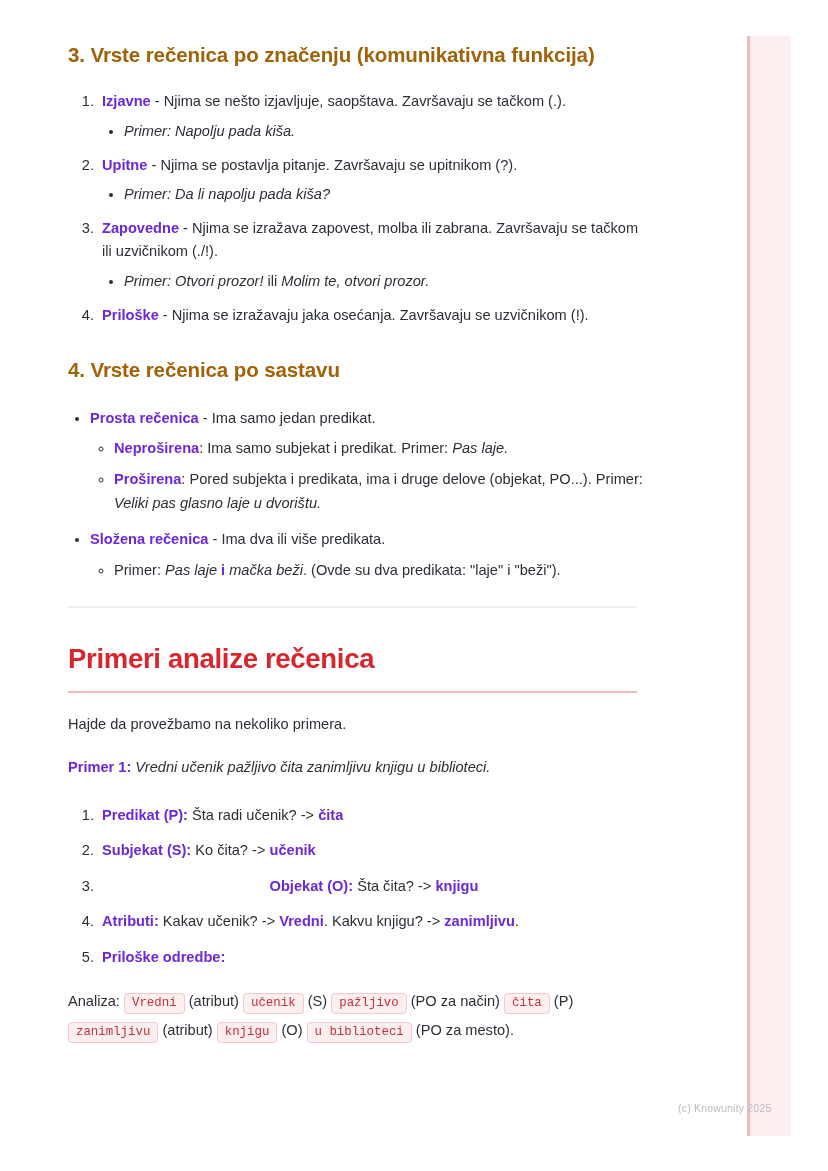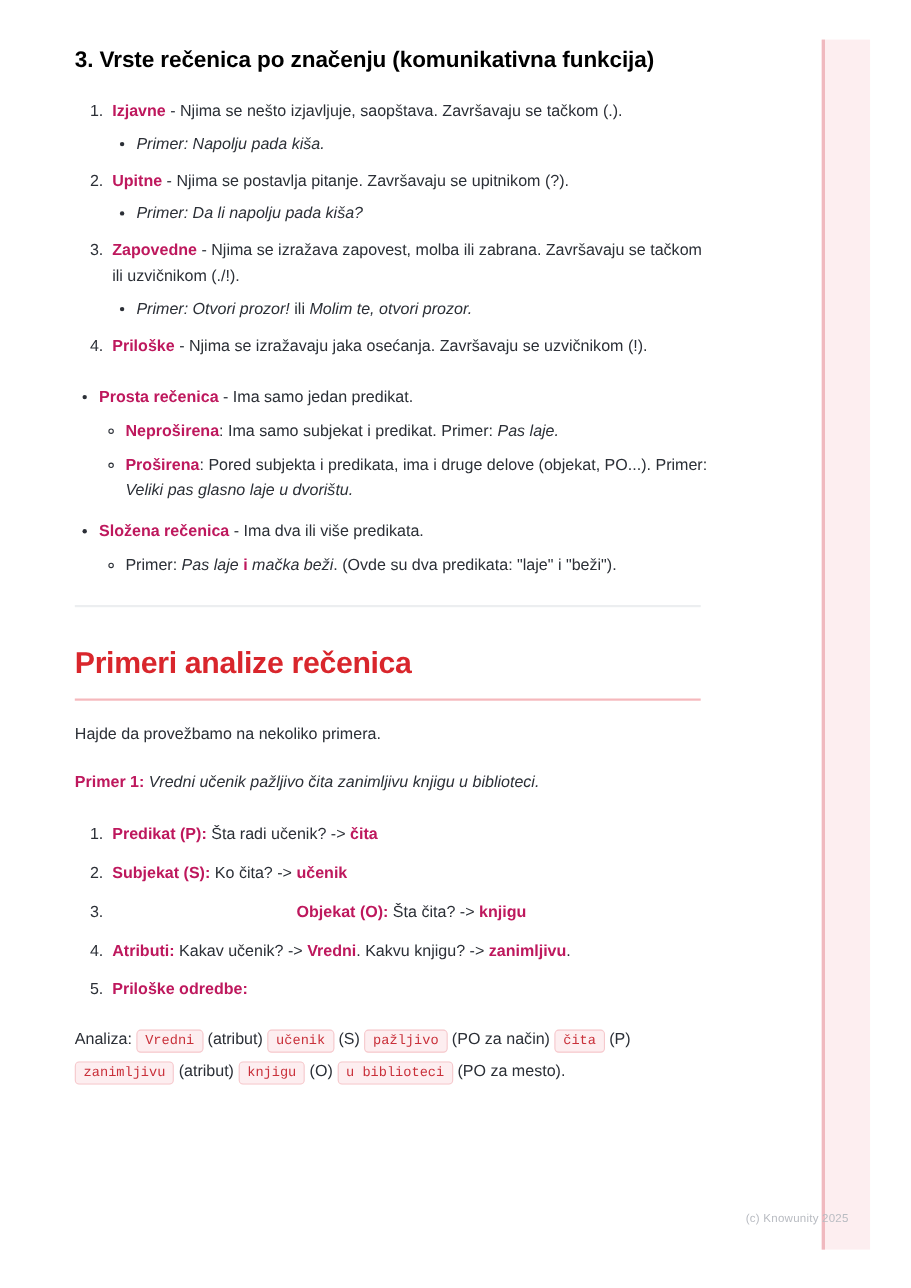--- a/index.html
+++ b/index.html
@@ -58,21 +58,21 @@
   #content {
     position: absolute;
     left: 68px;
     top: 0;
     width: 578px;
     font-size: 14.6px;
     line-height: 1.62;
   }
 
   h2.section-title {
-    color: #000000;
+    color: #a16207;
     font-size: 20.5px;
     line-height: 1.33;
     font-weight: bold;
     margin: 0;
     letter-spacing: -0.1px;
   }
   #h-znacenje { margin-top: 41px; }
   #h-sastav   { margin-top: 29px; }
 
   h1.big-title {
@@ -131,21 +131,21 @@
   li > ul { margin-top: 4px; }
 
   p.para { margin: 0; }
   .gap-24 { height: 24px; }
   .gap-20 { height: 20px; }
   .gap-18 { height: 18px; }
   .gap-16 { height: 16px; }
   .gap-14 { height: 14px; }
   .gap-12 { height: 12px; }
 
-  b, strong { font-weight: bold; color: #be185d; }
+  b, strong { font-weight: bold; color: #6d28d9; }
   i, em { font-style: italic; }
 
   code.chip {
     font-family: "Liberation Mono", "DejaVu Sans Mono", monospace;
     font-size: 12.4px;
     color: #c9303a;
     background: #fdeef0;
     border: 1px solid #f6c9cd;
     border-radius: 4px;
     padding: 2px 7px 3px 7px;
@@ -192,20 +192,21 @@
             <i>Primer: Otvori prozor!</i><span> ili </span><i>Molim te, otvori prozor.</i>
           </li>
         </ul>
       </li>
 
       <li>
         <span><b>Priloške</b><span> - Njima se izražavaju jaka osećanja. Završavaju se uzvičnikom (!).</span></span>
       </li>
     </ol>
 
+    <h2 id="h-sastav" class="section-title">4. Vrste rečenica po sastavu</h2>
 
     <div class="gap-14"></div>
 
     <ul class="disc-outer">
       <li>
         <span><b>Prosta rečenica</b><span> - Ima samo jedan predikat.</span></span>
         <ul class="circle">
           <li>
             <b>Neproširena</b><span>: Ima samo subjekat i predikat. Primer: </span><i>Pas laje.</i>
           </li>

